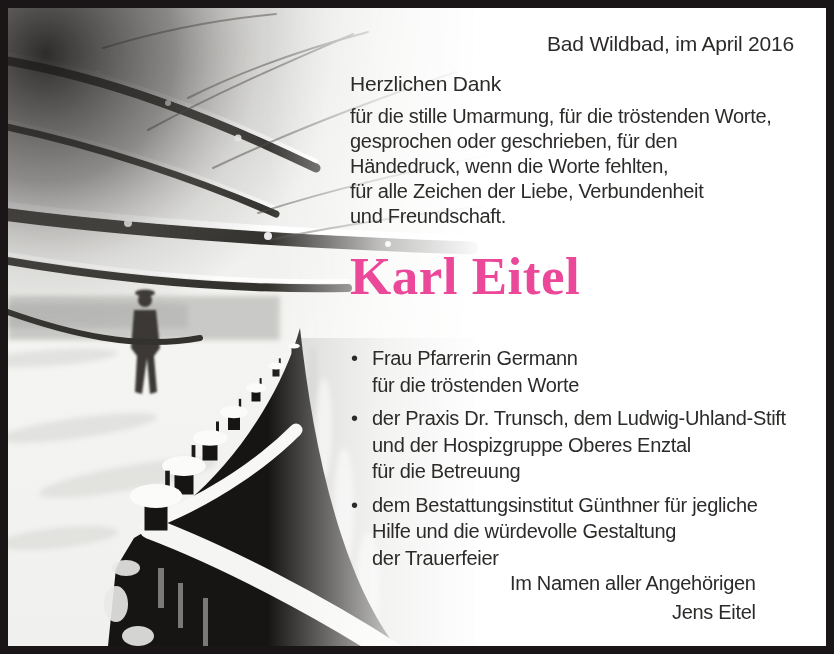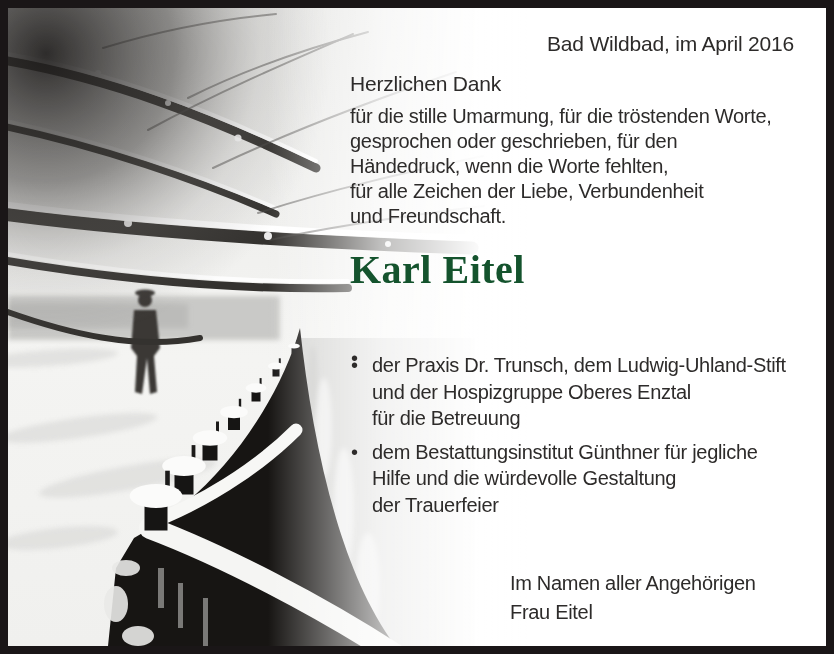--- a/index.html
+++ b/index.html
@@ -48,23 +48,23 @@
     line-height: 25px;
     letter-spacing: -0.3px;
     white-space: pre-line;
   }
   .deceased-name {
     position: absolute;
     top: 238px; left: 0;
     margin: 0;
     font-family: "Liberation Serif", serif;
     font-weight: bold;
-    font-size: 40px;
+    font-size: 53px;
     letter-spacing: 0.5px;
-    color: #14532d;
+    color: #ec4899;
     white-space: nowrap;
   }
   .list-intro {
     position: absolute;
     top: 308px; left: 0;
     font-size: 20px;
     letter-spacing: -0.3px;
   }
   .ack-list {
     position: absolute;
@@ -86,20 +86,21 @@
     left: 1px; top: 0;
     font-size: 20px;
   }
   .closing {
     position: absolute;
     top: 561px; left: 160px;
     font-size: 20px;
     line-height: 28.5px;
     letter-spacing: -0.3px;
     white-space: nowrap;
+    text-align: right;
   }
 </style>
 </head>
 <body>
 
 <div class="page">
 
   <div class="photo">
     <svg viewBox="0 0 520 638" aria-hidden="true">
       <defs>
@@ -253,34 +254,36 @@
 Händedruck, wenn die Worte fehlten,
 für alle Zeichen der Liebe, Verbundenheit
 und Freundschaft.</div>
 
     <h1 class="deceased-name">Karl Eitel</h1>
 
 
     <ul class="ack-list">
       <li class="ack-item">
         <span class="bullet">•</span>
+        <span class="ack-text">Frau Pfarrerin Germann
+für die tröstenden Worte</span>
       </li>
       <li class="ack-item">
         <span class="bullet">•</span>
         <span class="ack-text">der Praxis Dr. Trunsch, dem Ludwig-Uhland-Stift
 und der Hospizgruppe Oberes Enztal
 für die Betreuung</span>
       </li>
       <li class="ack-item">
         <span class="bullet">•</span>
         <span class="ack-text">dem Bestattungsinstitut Günthner für jegliche
 Hilfe und die würdevolle Gestaltung
 der Trauerfeier</span>
       </li>
     </ul>
 
     <div class="closing">
       <div>Im Namen aller Angehörigen</div>
-      <div>Frau Eitel</div>
+      <div>Jens Eitel</div>
     </div>
   </div>
 
 </div>
 
 </body></html>

